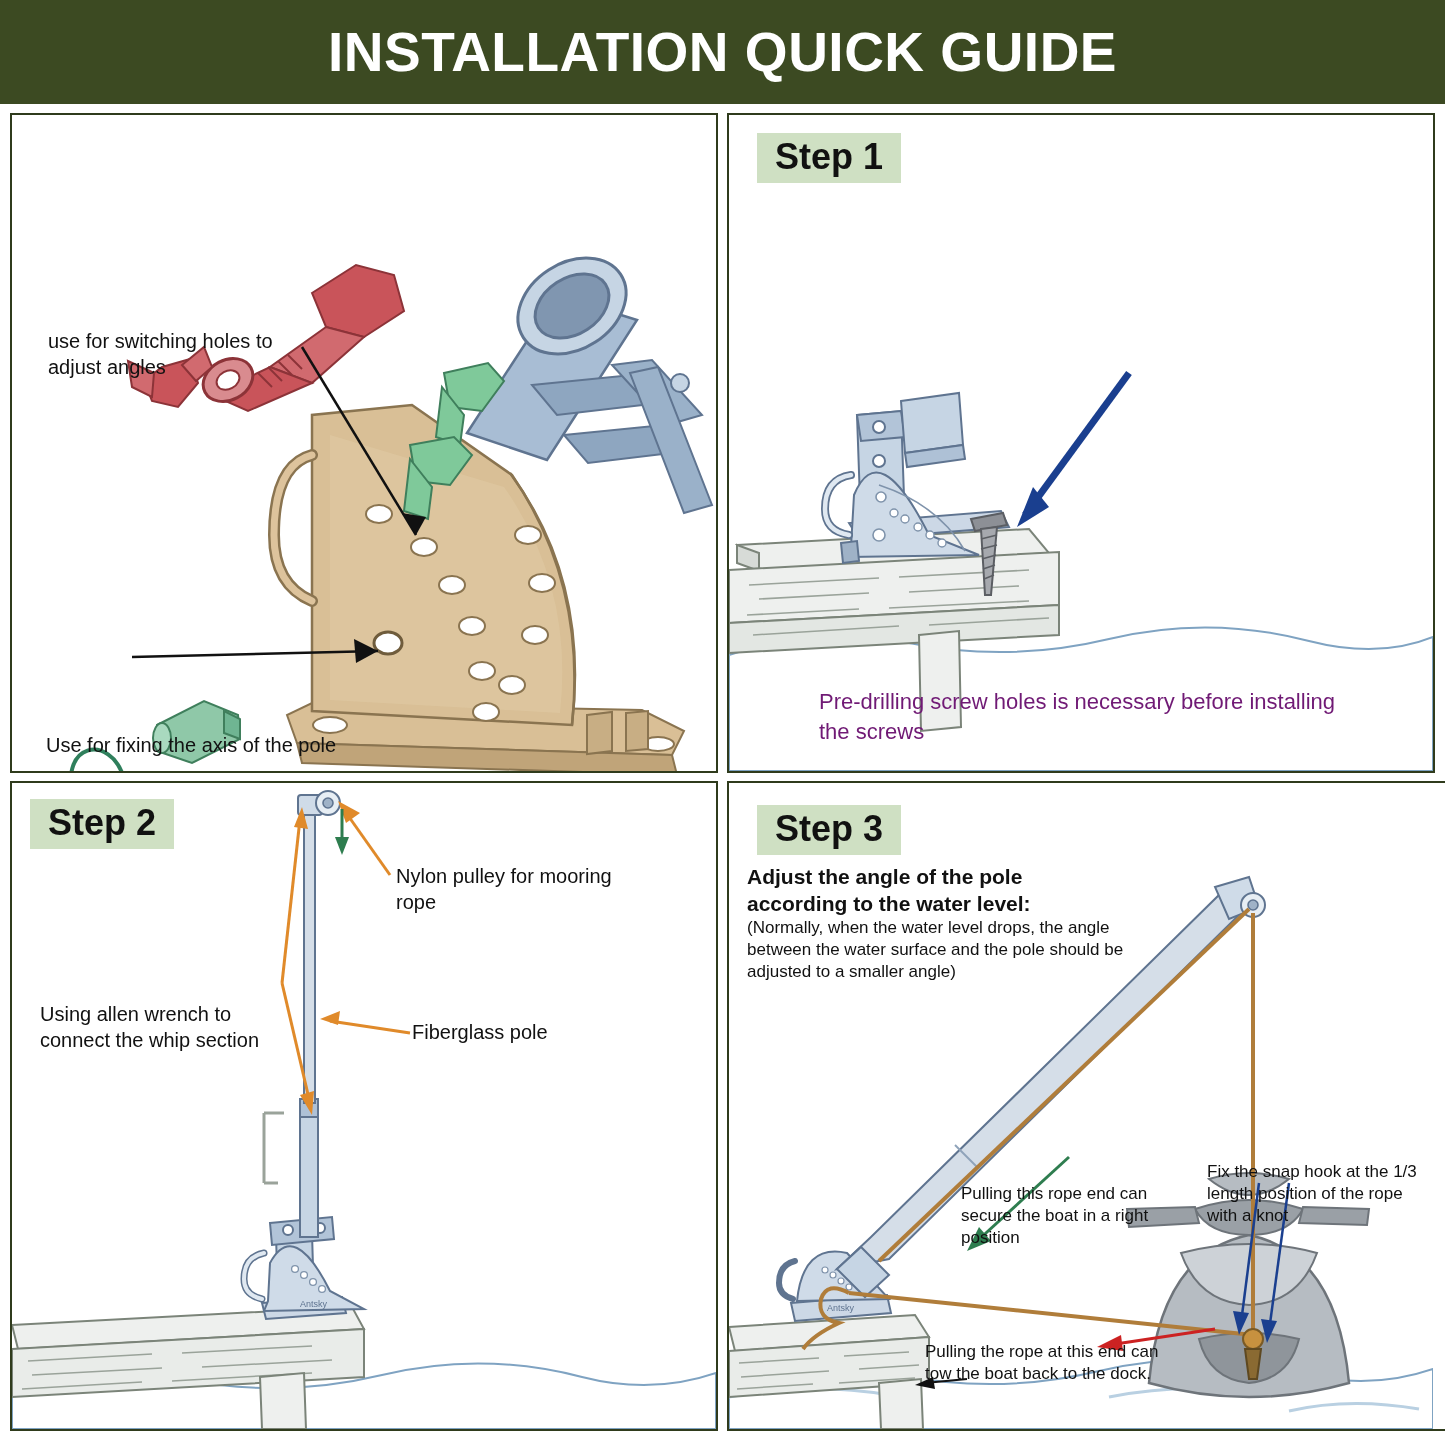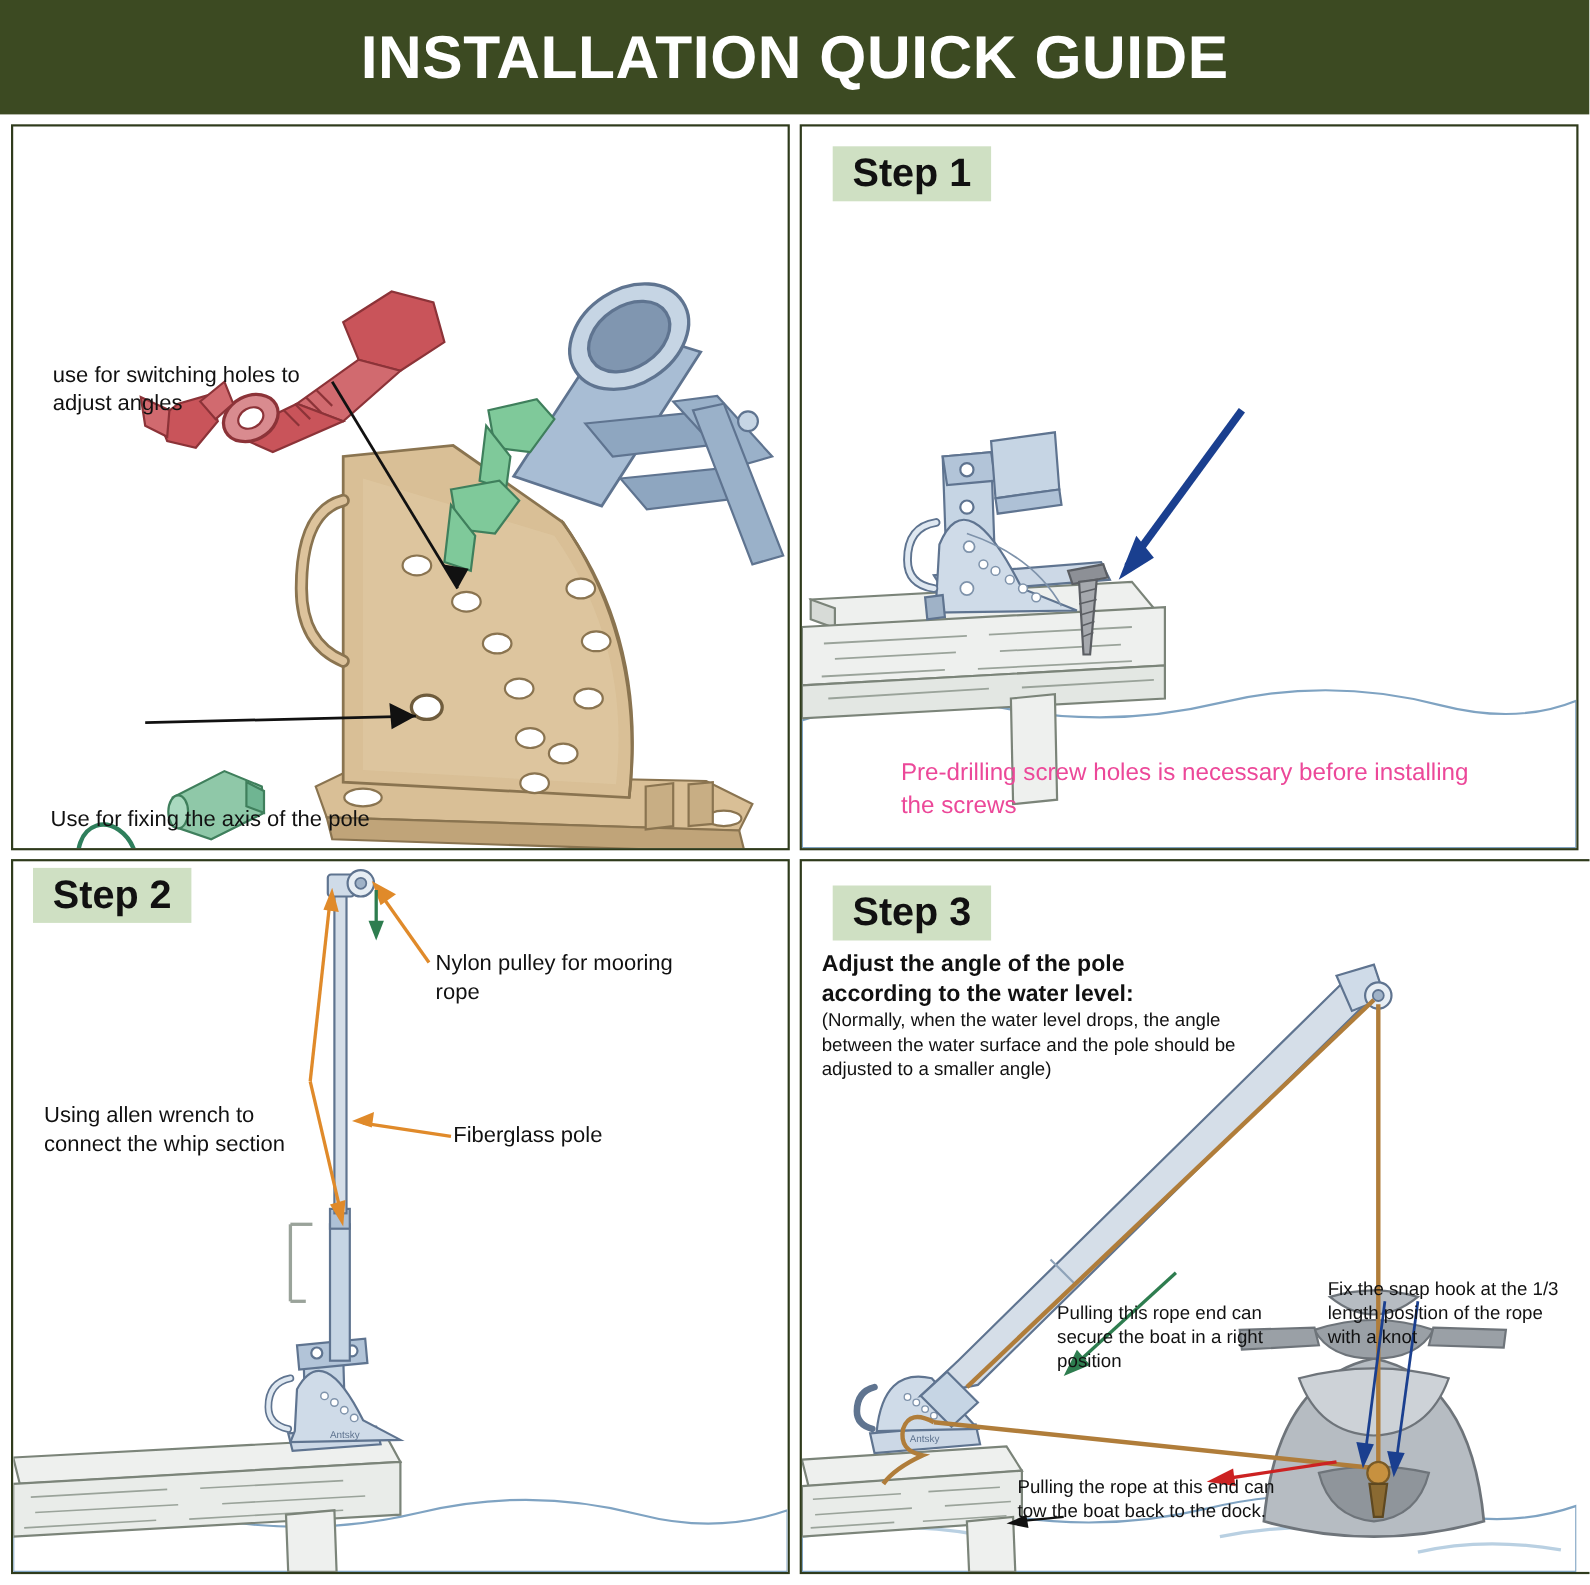--- a/index.html
+++ b/index.html
@@ -64,21 +64,21 @@
     font-family: "Liberation Sans", sans-serif;
   }
   .callout {
     position: absolute;
     font-size: 20px;
     line-height: 1.3;
     color: #111;
     font-family: "Liberation Sans", sans-serif;
   }
   .callout.small { font-size: 17px; }
-  .callout.warn  { color: #ec4899; font-size: 22px; line-height: 1.35; }
+  .callout.warn  { color: #701a75; font-size: 22px; line-height: 1.35; }
   .callout.bold  { font-weight: bold; font-size: 21px; }
   .tag-teal {
     position: absolute;
     background: #1b6f63;
     color: #ffffff;
     font-size: 20px;
     padding: 5px 10px;
     white-space: nowrap;
     font-family: "Liberation Sans", sans-serif;
   }
@@ -263,21 +263,21 @@
       <g>
         <path d="M400 258 L296 400" stroke="#1a3f8f" stroke-width="7" fill="none"></path>
         <polygon points="288,412 304,372 320,392" fill="#1a3f8f"></polygon>
       </g>
     </svg>
 
     <div class="callout warn" style="left:90px; top:572px; width:540px;">Pre-drilling screw holes is necessary before installing the screws</div>
   </div>
 
   <div class="panel" id="panel-step2">
-    <div class="step-badge" style="left:18px; top:6px;">Step 2</div>
+    <div class="step-badge" style="left:18px; top:16px;">Step 2</div>
 
     <svg class="vec" width="704" height="646" viewBox="0 0 704 646">
 
       <path d="M0 600 Q80 578 170 596 Q270 616 370 592 Q470 568 570 594 Q640 612 704 590 L704 646 L0 646 Z" fill="#ffffff" stroke="#7fa3c2" stroke-width="2"></path>
 
       <path d="M0 542 L340 524 L352 546 L6 566 Z" fill="#eef0ee" stroke="#7b8479" stroke-width="2"></path>
       <path d="M0 566 L352 546 L352 594 L0 614 Z" fill="#e9ece9" stroke="#7b8479" stroke-width="2"></path>
       <g stroke="#9aa39a" stroke-width="1.5" fill="none">
         <path d="M16 578 L140 571"></path>
           <path d="M170 570 L300 563"></path>

